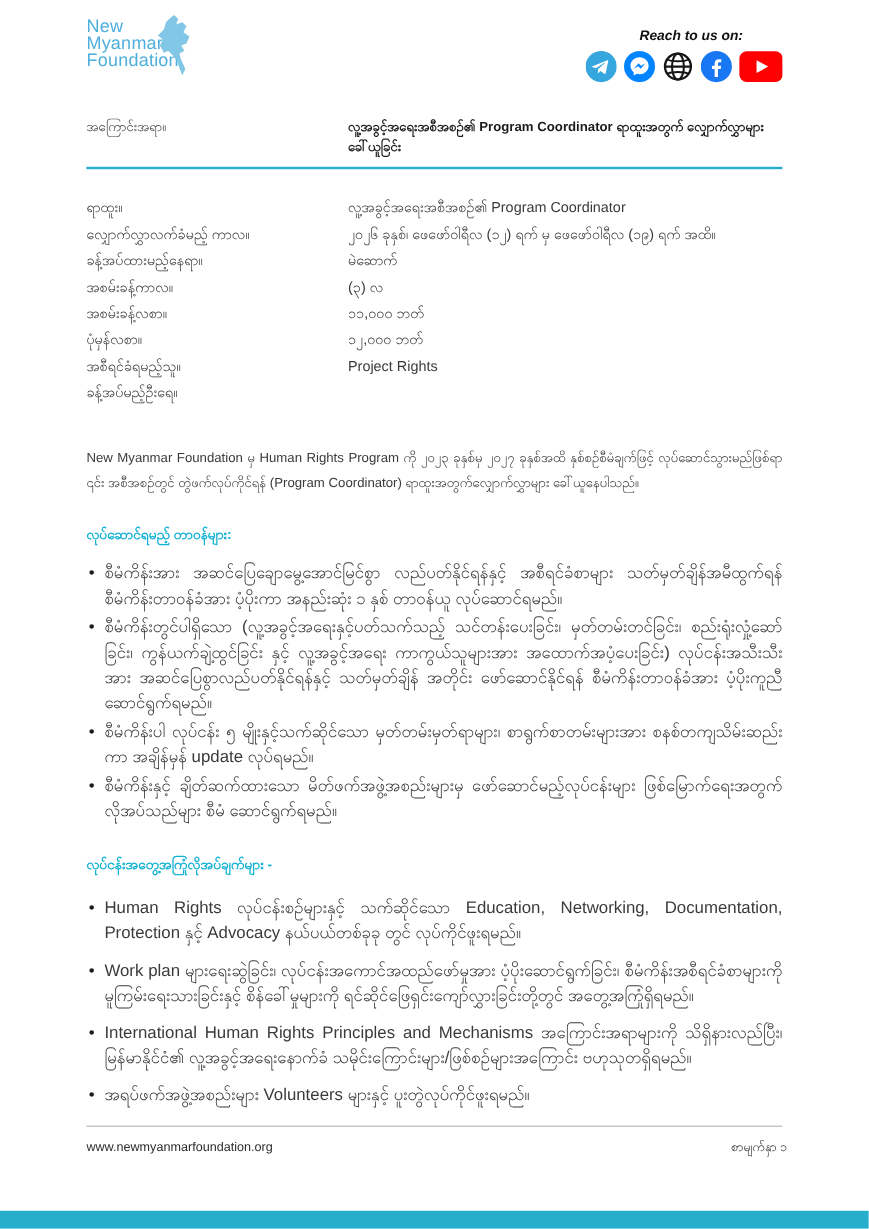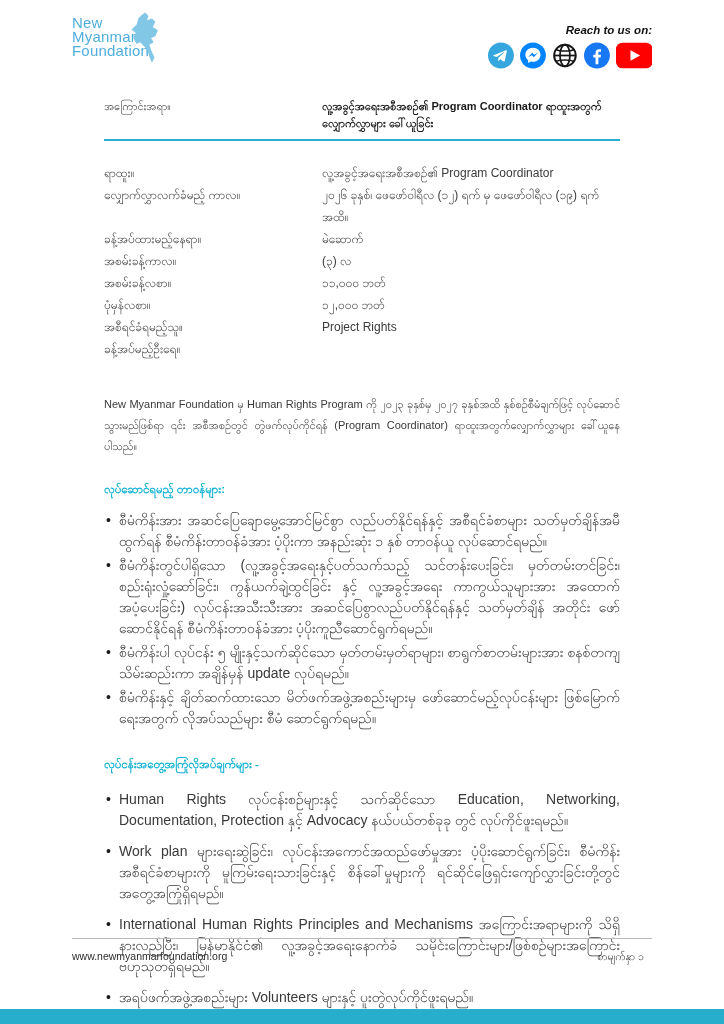--- a/index.html
+++ b/index.html
@@ -2,28 +2,28 @@
 <html><head>
 <meta charset="utf-8">
 <style>
   * { margin:0; padding:0; box-sizing:border-box; }
   html,body { width:724px; height:1024px; }
   body {
     font-family:"Liberation Sans","DejaVu Sans",sans-serif;
     background:#ffffff; color:#3a3a3a; position:relative; overflow:hidden;
   }
   .page { position:relative; width:724px; height:1024px; background:#fff; }
-  .content { padding:0 104px; }
+  .content { padding:0 72px; }
 
   
   .header { position:relative; height:92px; }
   .logo { position:absolute; left:72px; top:16px; width:180px; height:64px; }
   .logo-text { font-size:15px; line-height:14px; font-weight:500; color:#4fafdc; letter-spacing:.2px; }
   .logo-map { position:absolute; left:57px; top:-4px; width:34px; height:52px; }
-  .reach { position:absolute; right:72px; top:24px; width:164px; text-align:right; }
+  .reach { position:absolute; right:72px; top:24px; width:164px; text-align:center; }
   .reach-label { font-size:11.5px; font-weight:bold; font-style:italic; color:#111; margin-left:12px; }
   .social-row { display:flex; align-items:center; gap:6px; margin-top:6px; }
   .social-row svg { display:block; }
 
   
   .subject { display:flex; margin-top:6px; font-size:11px; line-height:17px; }
   .subject-label { width:218px; flex:none; color:#3a3a3a; }
   .subject-value { flex:1; font-weight:bold; color:#1c1c1c; }
   .rule-teal { height:2px; background:#27aecd; margin-top:7px; }
 
@@ -39,21 +39,21 @@
   .section-heading { margin-top:23px; font-size:11.5px; font-weight:bold; color:#14b2d4; line-height:18px; }
   .bullets { list-style:none; margin-top:12px; }
   .bullets li { position:relative; padding-left:15px; font-size:14px; line-height:21px; text-align:justify; margin-bottom:3px; }
   .bullets li::before { content:"•"; position:absolute; left:2px; top:0; color:#1c1c1c; }
   .bullets.spaced li { margin-bottom:10px; }
   .section2 .section-heading { margin-top:26px; }
   .section2 .bullets { margin-top:16px; }
 
   
   .footer-rule { position:absolute; left:72px; right:72px; top:938px; height:1px; background:#b9b9b9; }
-  .footer-row { position:absolute; left:72px; right:80px; top:948px; display:flex; justify-content:space-between; font-size:10.5px; color:#2c2c2c; line-height:16px; }
+  .footer-row { position:absolute; left:72px; right:68px; top:948px; display:flex; justify-content:space-between; font-size:10.5px; color:#2c2c2c; line-height:16px; }
   .bottom-bar { position:absolute; left:0; right:0; bottom:0; height:15px; background:#27aecd; }
   a.plain { color:inherit; text-decoration:none; }
 </style>
 </head>
 <body>
 
 <div class="page">
 
   <div class="header">
     <div class="logo">

